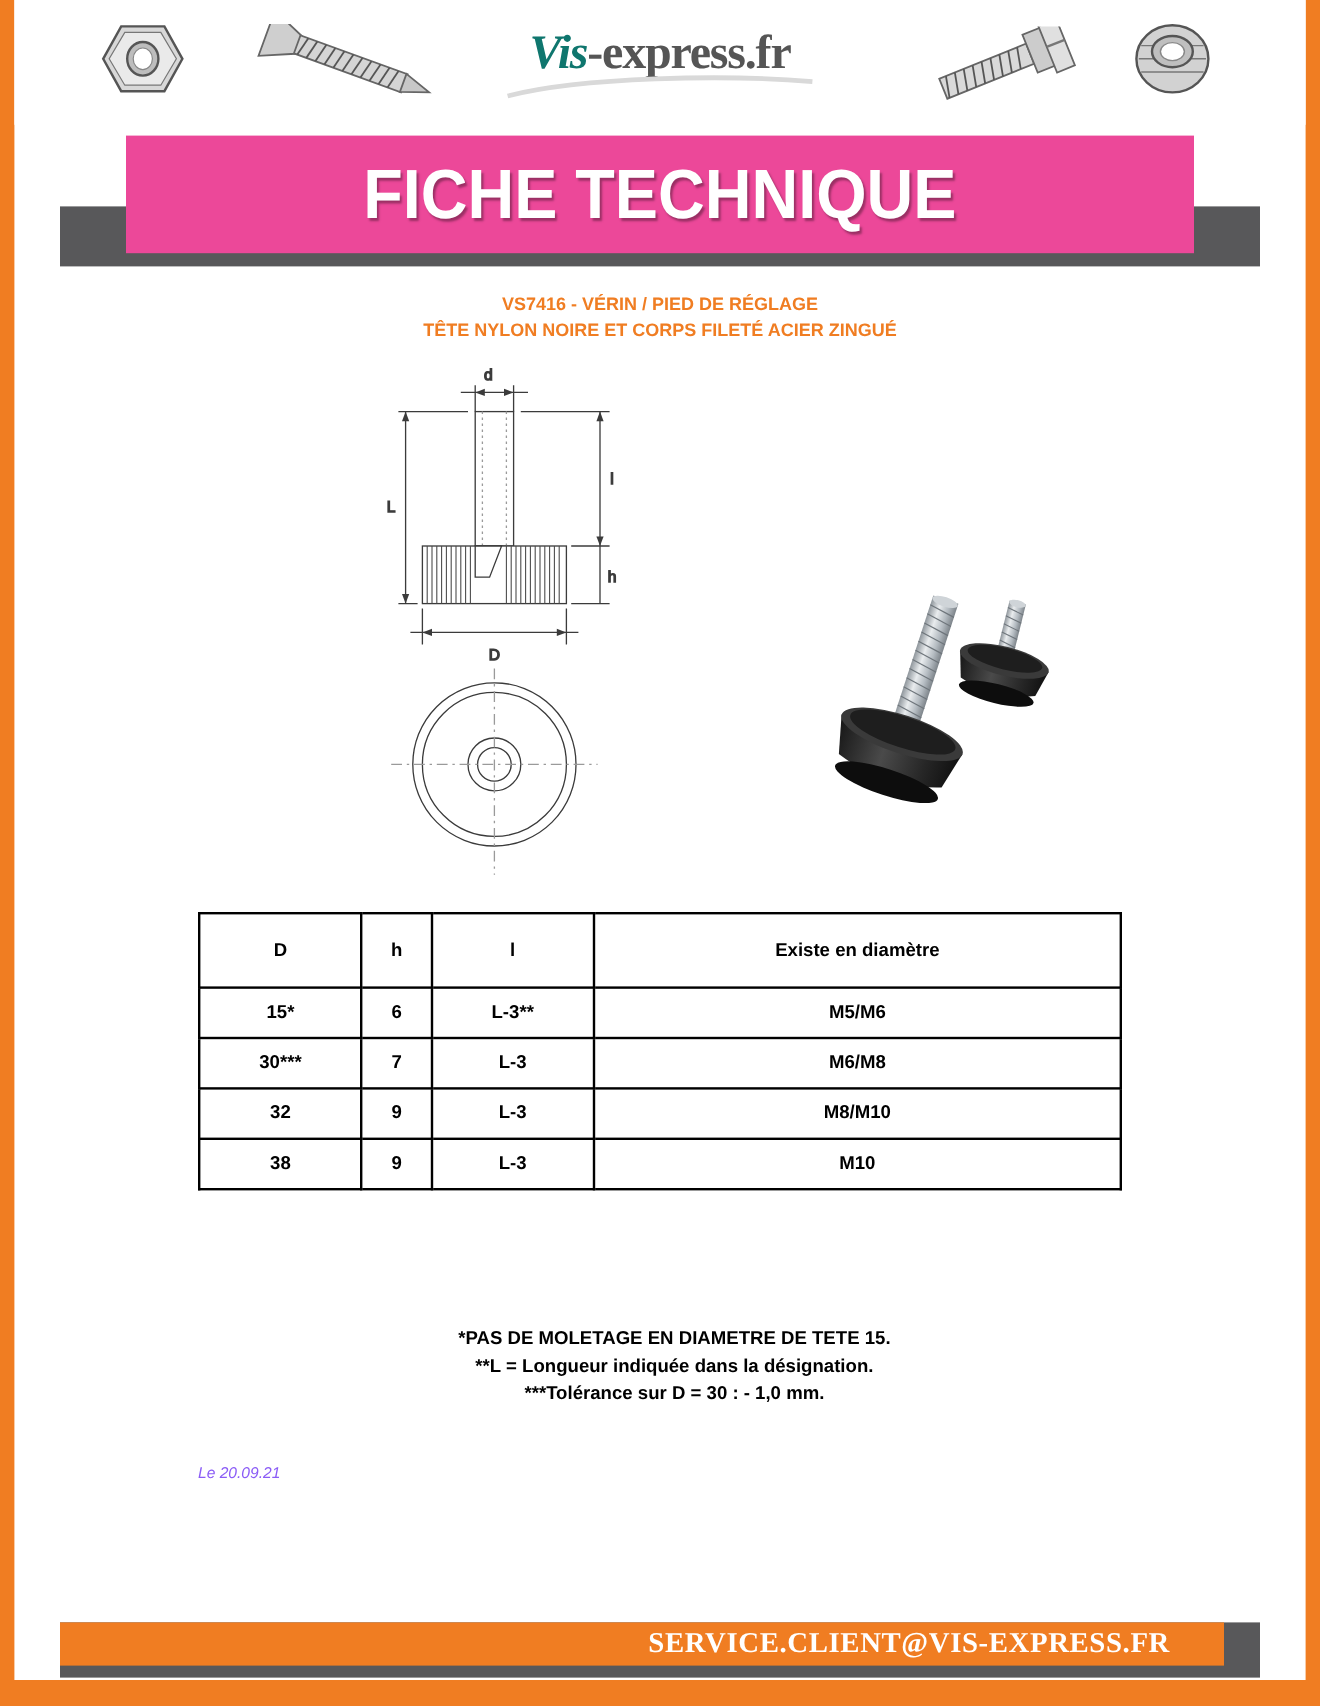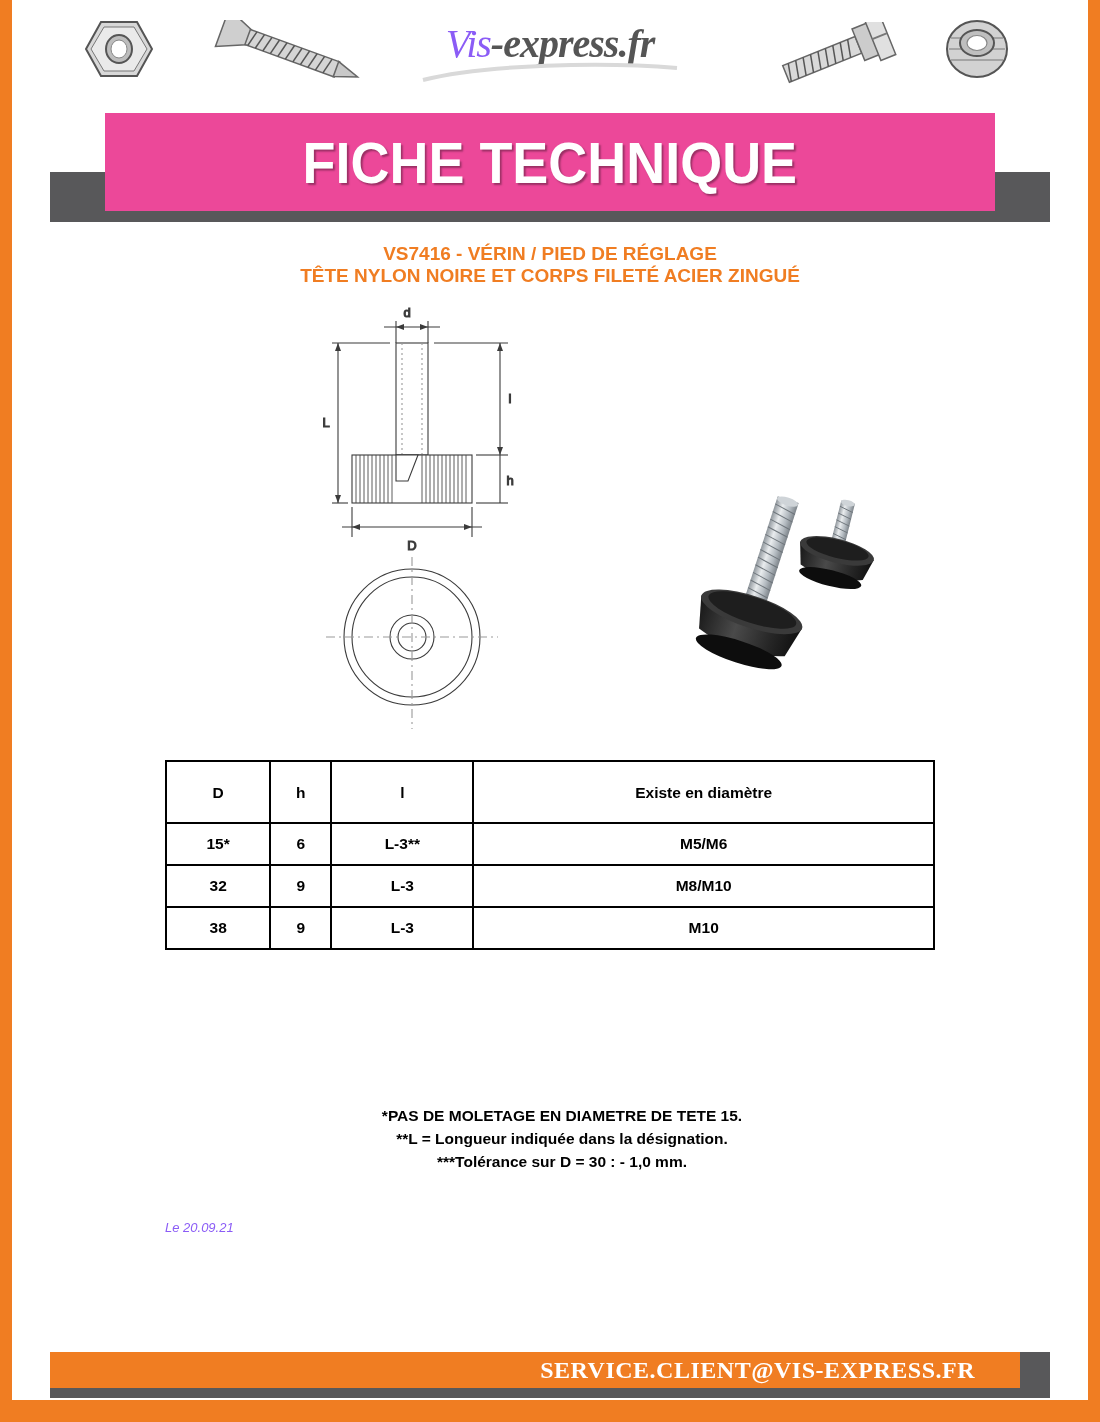--- a/index.html
+++ b/index.html
@@ -36,28 +36,27 @@
   .logo {
     position: absolute;
     left: 50%;
     transform: translateX(-50%);
     top: 20px;
     font-family: "Liberation Serif", serif;
     font-size: 40px;
     white-space: nowrap;
   }
   .logo .vis {
-    font-weight: normal;
+    font-weight: bold;
     font-style: italic;
-    color: #8b5cf6;
+    color: #0f766e;
     letter-spacing: -1px;
   }
   .logo .express {
     font-weight: bold;
-    font-style: italic;
     color: #555555;
     letter-spacing: -1px;
   }
   .logo-swoosh {
     position: absolute;
     left: 50%;
     transform: translateX(-50%);
     top: 62px;
     width: 270px;
     height: 22px;
@@ -100,21 +99,21 @@
   }
 
   
   .subtitle {
     position: absolute;
     left: 0; right: 0;
     top: 243px;
     text-align: center;
     color: #f07d22;
     font-weight: bold;
-    font-size: 19px;
+    font-size: 15px;
     line-height: 22px;
   }
 
   
   .drawings {
     position: absolute;
     left: 12px;
     top: 300px;
     width: 1076px;
     height: 440px;
@@ -442,20 +441,26 @@
     </tr>
   </thead>
   <tbody>
     <tr>
       <td>15*</td>
       <td>6</td>
       <td>L-3**</td>
       <td>M5/M6</td>
     </tr>
     <tr>
+      <td>30***</td>
+      <td>7</td>
+      <td>L-3</td>
+      <td>M6/M8</td>
+    </tr>
+    <tr>
       <td>32</td>
       <td>9</td>
       <td>L-3</td>
       <td>M8/M10</td>
     </tr>
     <tr>
       <td>38</td>
       <td>9</td>
       <td>L-3</td>
       <td>M10</td>

